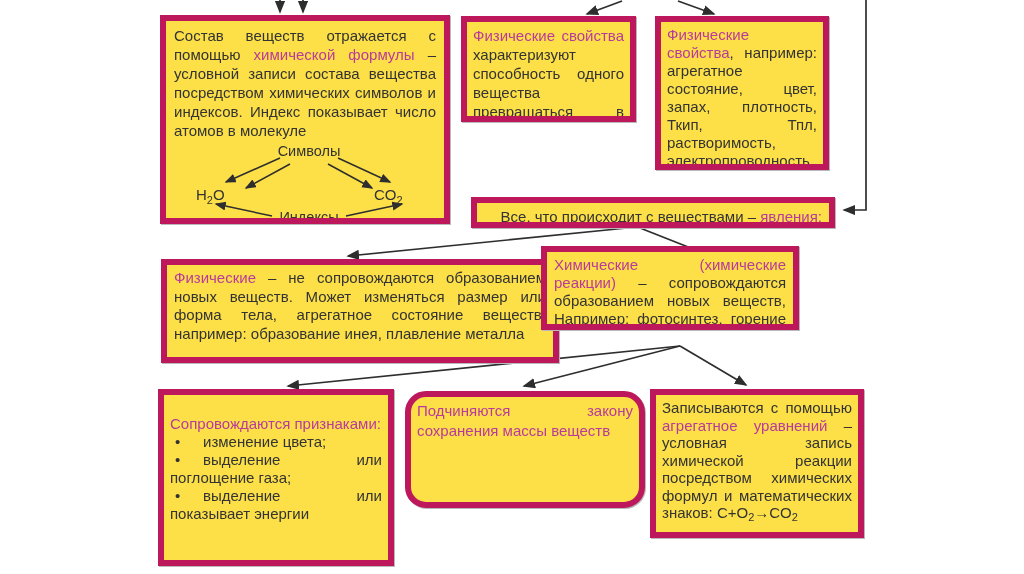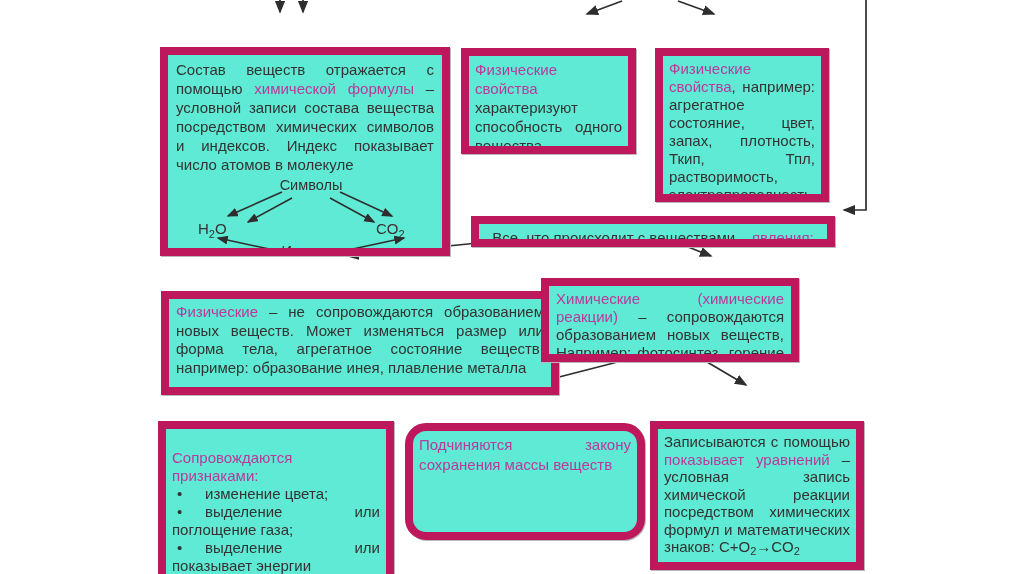--- a/index.html
+++ b/index.html
@@ -1,19 +1,19 @@
 <!DOCTYPE html>
 <html style="--accent: #b93a9c;"><head>
 <meta charset="utf-8">
 <style>
   html,body{margin:0;padding:0;background:#ffffff;}
   #stage{position:relative;width:1024px;height:574px;background:#ffffff;overflow:hidden;
          font-family:"Liberation Sans",sans-serif;color:#333333;}
-  .box{position:absolute;background:#5eead4;border:8px solid #be185d;box-sizing:border-box;
-       font-size:15px;text-align:justify;overflow:hidden;box-shadow:1px 1px 0 #b9b9b9;margin-top:32px;}
+  .box{position:absolute;background:#fde047;border:6px solid #be185d;box-sizing:border-box;
+       font-size:15px;text-align:justify;overflow:hidden;box-shadow:1px 1px 0 #b9b9b9;}
   .accent{color:var(--accent,#b93a9c);}
   #arrows{position:absolute;left:0;top:0;pointer-events:none;}
   .mini-svg{display:block;margin-top:2px;}
   .mini-svg text{font-family:"Liberation Sans",sans-serif;fill:#333333;}
   .bullet::before{content:"\2022";display:inline-block;width:33px;padding-left:5px;box-sizing:border-box;}
   sub.eq{font-size:11px;vertical-align:-3px;line-height:0;}
   .law-head{margin-bottom:0;}
   p{margin:0;}
 </style>
 </head>
@@ -60,21 +60,21 @@
   </div>
 
   <div class="box" style="left:461px;top:16px;width:175px;height:106px;padding:4px 6px;line-height:19px;">
     <p><span class="accent">Физические свойства</span><span> характеризуют способность одного вещества превращаться в другие</span></p>
   </div>
 
   <div class="box" style="left:655px;top:16px;width:174px;height:154px;padding:4px 6px;line-height:18px;">
     <p><span class="accent">Физические свойства</span><span>, например: агрегатное состояние, цвет, запах, плотность, Ткип, Тпл, растворимость, электропроводность, теплопроводность</span></p>
   </div>
 
-  <div class="box" style="left:471px;top:184px;width:364px;height:31px;padding:0 7px;line-height:27px;text-align:center;white-space:nowrap;">
+  <div class="box" style="left:471px;top:197px;width:364px;height:31px;padding:0 7px;line-height:27px;text-align:right;white-space:nowrap;">
     <p><span>Все, что происходит с веществами – </span><span class="accent">явления:</span></p>
   </div>
 
   <div class="box" style="left:161px;top:259px;width:398px;height:104px;padding:4px 7px;line-height:18.5px;">
     <p><span class="accent">Физические</span><span> – не сопровождаются образованием новых веществ. Может изменяться размер или форма тела, агрегатное состояние веществ, например: образование инея, плавление металла</span></p>
   </div>
 
   <div class="box" style="left:541px;top:246px;width:258px;height:84px;padding:4px 7px;line-height:18px;">
     <p><span class="accent">Химические (химические реакции)</span><span> – сопровождаются образованием новых веществ, Например: фотосинтез, горение дров</span></p>
   </div>
@@ -84,16 +84,16 @@
     <div class="bullet"><span>изменение цвета;</span></div>
     <div class="bullet"><span>выделение или поглощение газа;</span></div>
     <div class="bullet"><span>выделение или показывает энергии</span></div>
   </div>
 
   <div class="box" style="left:405px;top:391px;width:240px;height:117px;padding:4px 6px;line-height:20px;border-radius:21px;">
     <p class="accent law-head">Подчиняются закону сохранения массы веществ</p>
   </div>
 
   <div class="box" style="left:650px;top:389px;width:214px;height:149px;padding:4px 6px;line-height:17.5px;">
-    <p><span>Записываются с помощью </span><span class="accent">показывает уравнений</span><span> – условная запись химической реакции посредством химических формул и математических знаков: </span><span><span>C+O</span><sub class="eq">2</sub><span>→CO</span><sub class="eq">2</sub></span></p>
+    <p><span>Записываются с помощью </span><span class="accent">агрегатное уравнений</span><span> – условная запись химической реакции посредством химических формул и математических знаков: </span><span><span>C+O</span><sub class="eq">2</sub><span>→CO</span><sub class="eq">2</sub></span></p>
   </div>
 
 </div>
 
 </body></html>

